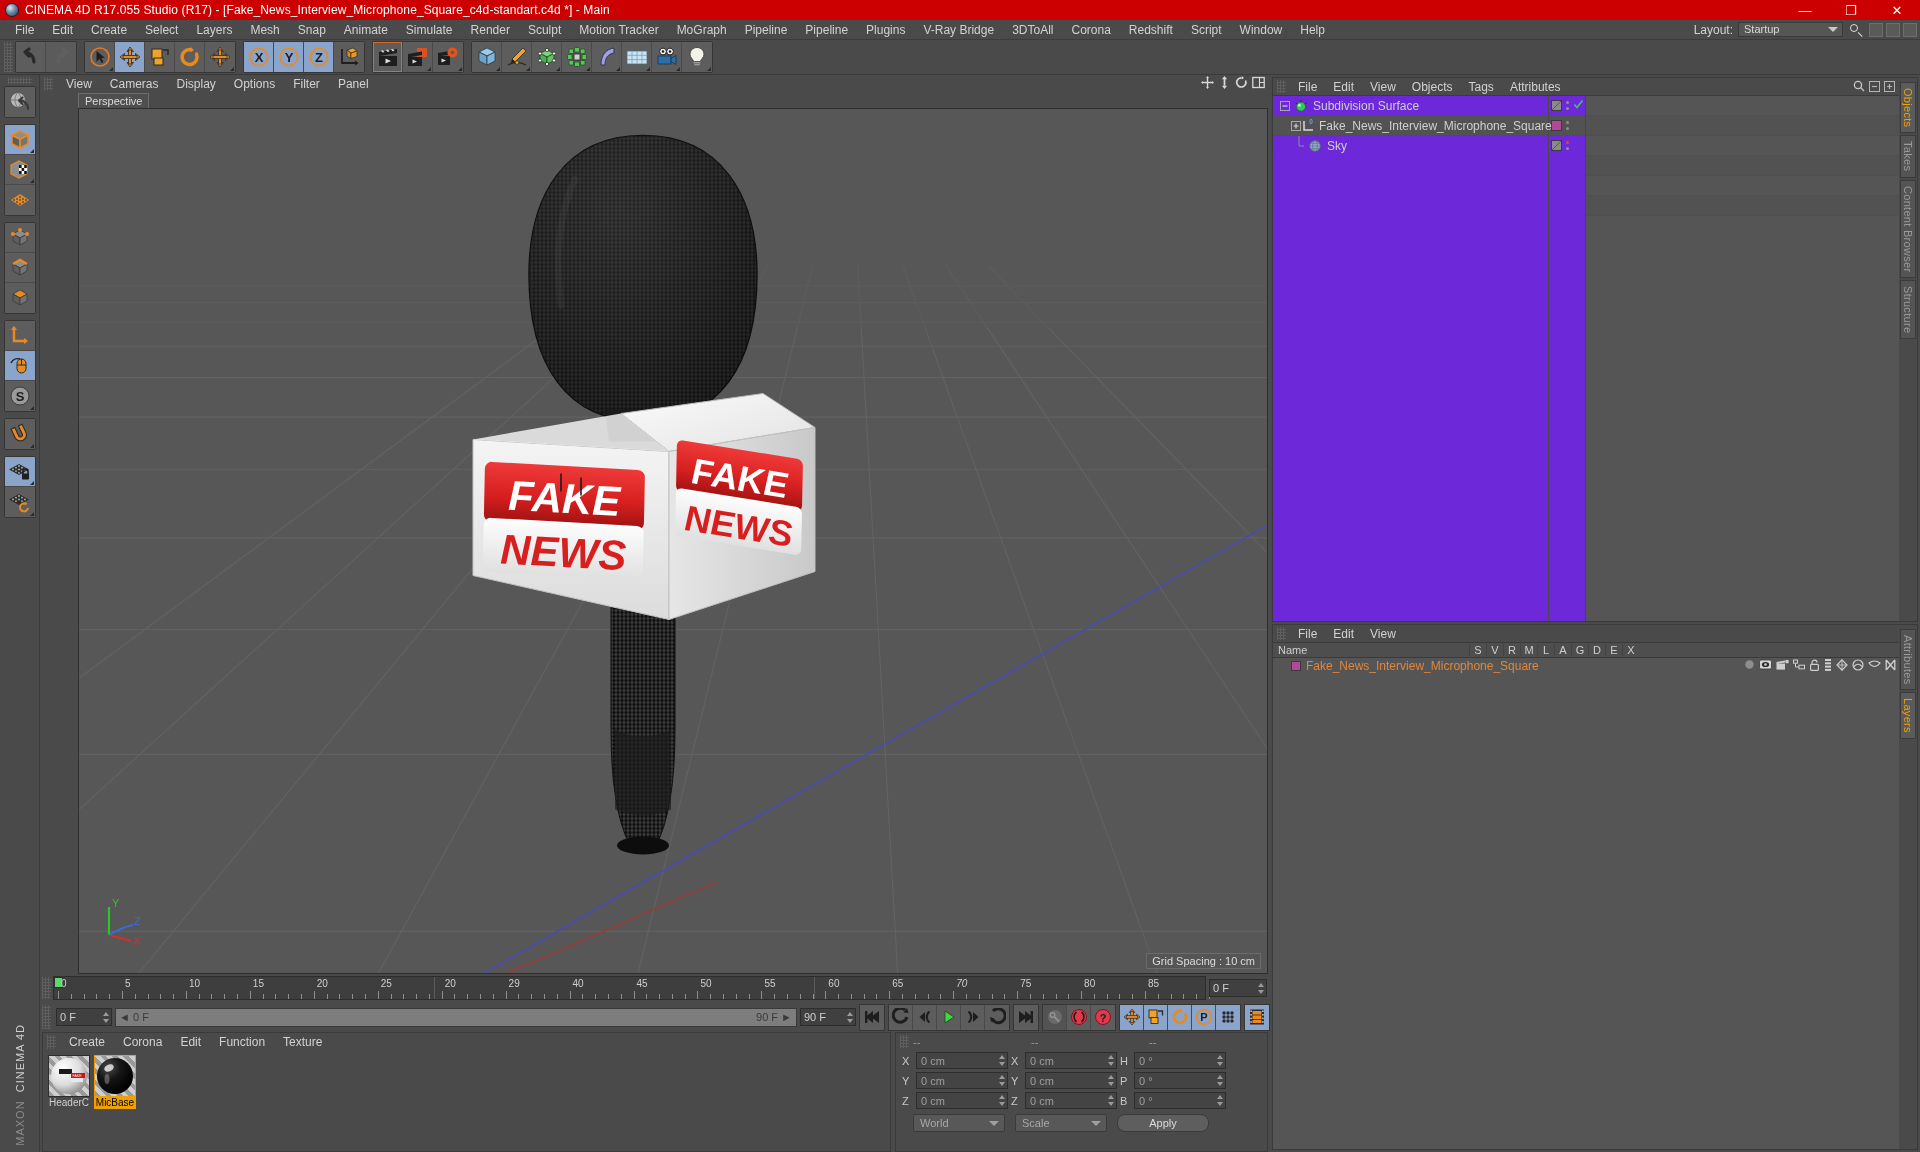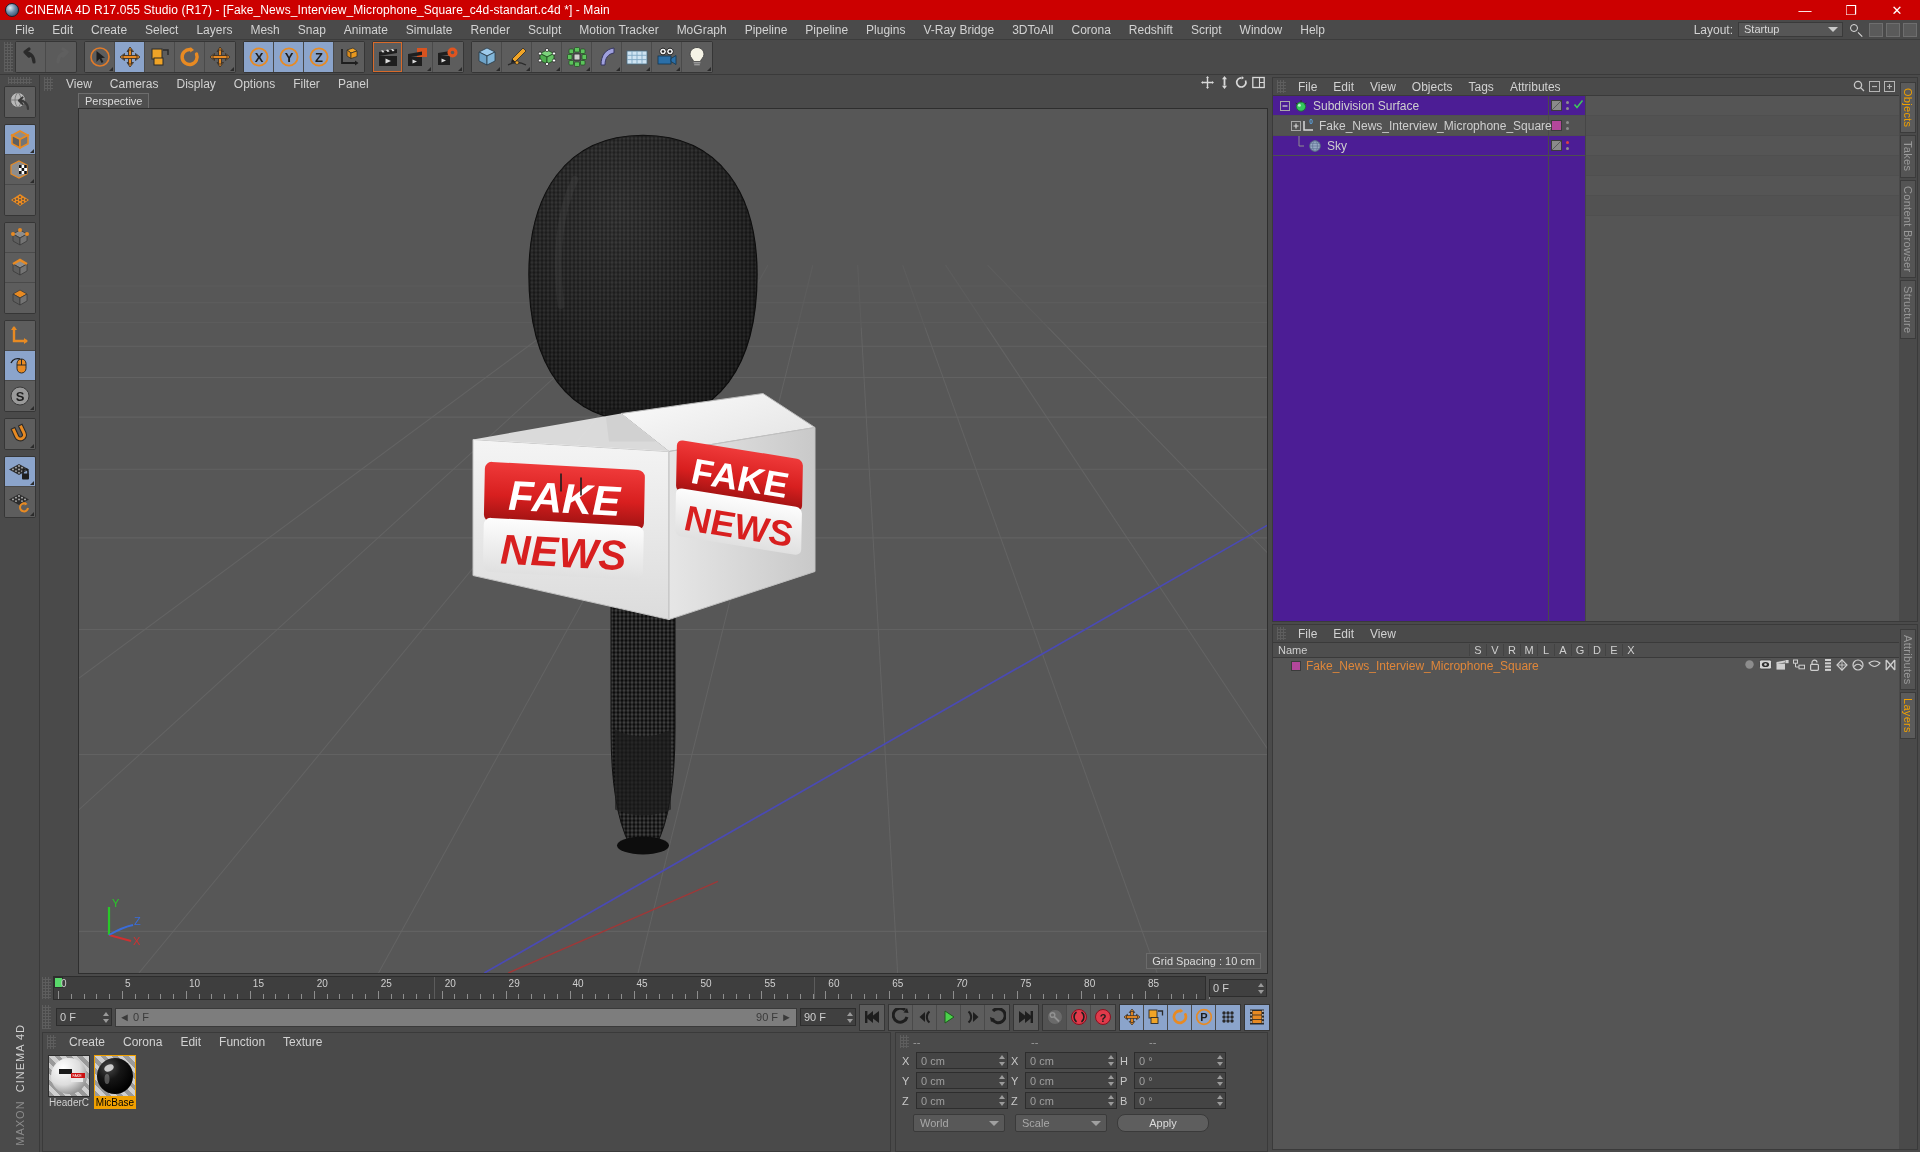--- a/index.html
+++ b/index.html
@@ -194,21 +194,21 @@
   #objmain { flex:1; display:flex; flex-direction:column; }
   .pmenu { height:18px; display:flex; align-items:center; background:#4a4a4a;
     border-bottom:1px solid #3a3a3a; position:relative; }
   .pmenu .pgrip { width:9px; height:13px; margin:0 4px;
     background-image:repeating-linear-gradient(0deg,#6f6f6f 0 1px,transparent 1px 3px),
                      repeating-linear-gradient(90deg,#6f6f6f 0 1px,transparent 1px 3px);
     background-size:3px 3px; opacity:.55; }
   .pmenu .pmi { padding:0 8px; font-size:12px; color:#d2d2d2; line-height:18px; }
   .pmenu .right { position:absolute; right:4px; top:2px; display:flex; gap:4px;
     align-items:center; }
-  #objtree { flex:1; background:#4c1d95; display:flex; }
+  #objtree { flex:1; background:#6d28d9; display:flex; }
   #treecol { width:275px; }
   .trow { height:20px; display:flex; align-items:center; position:relative;
     border-bottom:1px solid #4f4f4f; }
   .trow:nth-child(even) { background:#525252; }
   .trow .tw { width:16px; height:16px; display:flex; align-items:center; justify-content:center; }
   .trow .tname { font-size:12px; color:#cfcfcf; margin-left:4px; white-space:nowrap; }
   .trow .tname.hl { color:#cfcfcf; }
   #taglane { width:37px; border-left:1px solid #4a4a4a; }
   .tagrow { height:20px; display:flex; align-items:center; gap:3px; padding-left:2px;
     border-bottom:1px solid #4f4f4f; }

